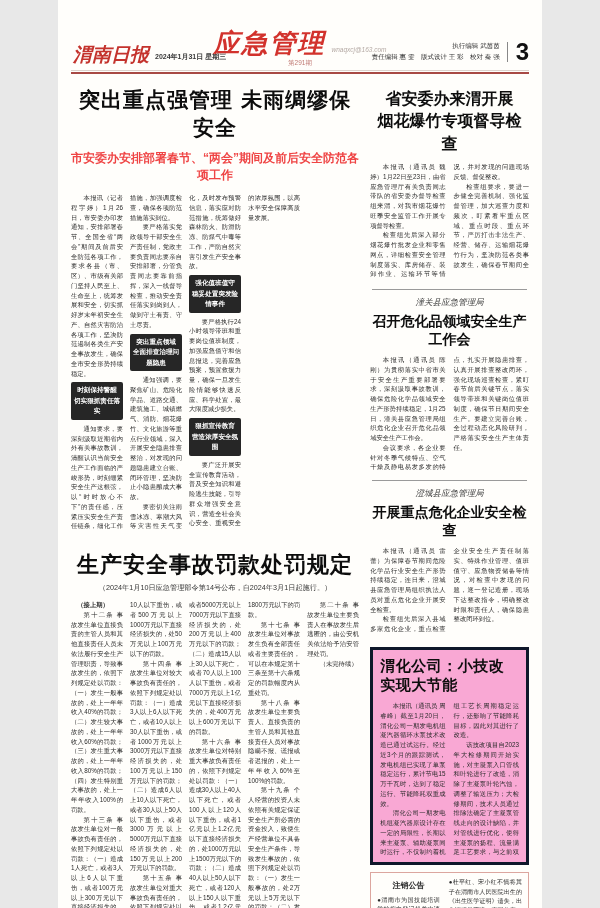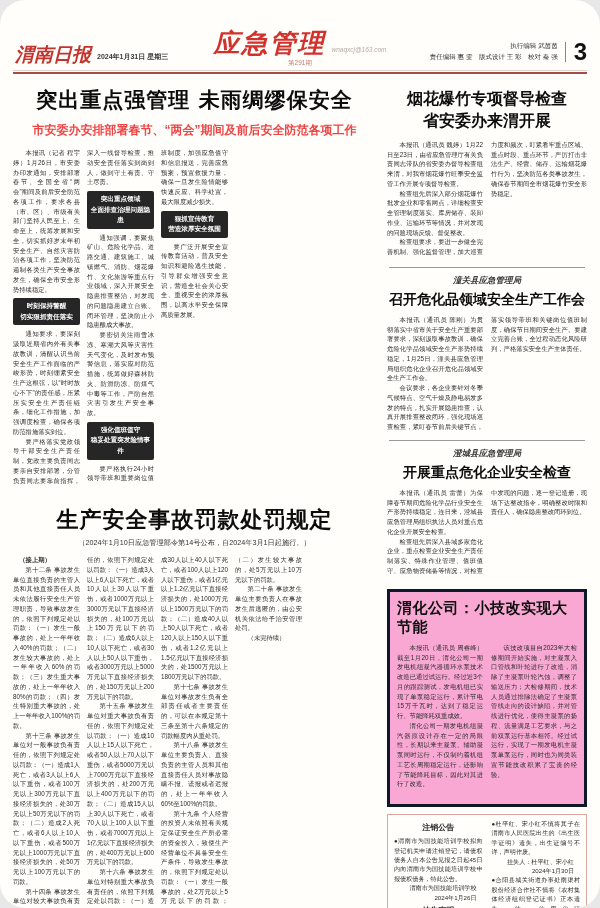--- a/index.html
+++ b/index.html
@@ -1,18 +1,18 @@
 <!DOCTYPE html>
 <html><head>
 <meta charset="utf-8">
 <style>
   html,body{margin:0;padding:0;background:#e8e8e8;}
-  .page{width:600px;height:908px;margin:0 auto;background:#fffefb;box-sizing:border-box;
+  .page{width:484px;height:908px;margin:0 auto;background:#fffefb;box-sizing:border-box;
         padding:24px 13px 6px;position:relative;overflow:hidden;
-        font-family:"Liberation Sans","DejaVu Sans",sans-serif;color:#222;border-radius:25px;}
+        font-family:"Liberation Sans","DejaVu Sans",sans-serif;color:#222;}
   
   .hdr{position:relative;height:44px;}
   .hdr-left{position:absolute;left:2px;bottom:4px;display:flex;align-items:flex-end;gap:6px;}
   .masthead{font-family:"DejaVu Serif","Liberation Serif",serif;font-style:italic;font-weight:bold;
             font-size:19px;color:#c4332d;line-height:1;}
   .dateline{font-size:7px;color:#3a3a3a;font-weight:bold;padding-bottom:2px;}
   .hdr-center{position:absolute;left:50%;transform:translateX(-50%);bottom:0;text-align:center;width:240px;}
   .section-title-row{display:flex;align-items:flex-end;justify-content:center;gap:6px;font-style:italic;}
   .section-title{font-size:26px;font-weight:900;color:#d2322c;letter-spacing:2px;line-height:1;}
   .email{font-size:6.5px;color:#b5aaa5;padding-bottom:3px;}
@@ -44,21 +44,21 @@
   .reg-note{font-size:7.2px;text-align:center;color:#333;margin:0 0 7px;}
   .reg-body{height:356px;}
   .reg-body p:first-child{font-weight:bold;text-indent:1em;}
   
   .r-hl1{font-size:16px;font-weight:900;text-align:center;line-height:1.4;color:#0d0d0d;margin:12px 0 7px;}
   .cols2{column-count:2;column-gap:8px;font-size:6.3px;line-height:1.55;}
   .r1-body{height:120px;}
   .r2-body{height:118px;}
   .r3-body{height:92px;}
   .kicker{font-family:"DejaVu Serif","Liberation Serif",serif;font-style:italic;font-size:8.5px;
-          text-align:center;color:#3c3c3c;margin:5px 0 3px;font-weight:bold;}
+          text-align:center;color:#3c3c3c;margin:5px 0 3px;}
   .r-hl{font-size:14px;font-weight:900;text-align:center;color:#0d0d0d;margin:4px 0 6px;}
   .divider{border:none;border-top:1px solid #9a9a9a;margin:7px 2px;}
   .red-box{border:3px solid #0f172a;margin-top:9px;padding:6px 7px 5px;background:#f9a8d4;}
   .red-hl{font-size:15px;font-weight:900;color:#0d0d0d;margin:1px 0 6px;letter-spacing:.5px;}
   .red-body{height:156px;}
   
   .notice-box{border:1px solid #dca69f;margin-top:7px;padding:4px 6px;display:flex;gap:9px;height:116px;overflow:hidden;}
   .n-col{flex:1;font-size:6.1px;line-height:1.55;text-align:justify;color:#2b2b2b;}
   .n-col p{margin:0;}
   .n-h{font-weight:bold;text-align:center;font-size:8px;margin:3px 0 2px !important;}
@@ -154,22 +154,22 @@
             <p>（未完待续）</p>
           </div>
       </div>
 
     </div>
 
     <div class="col-right">
 
       <div>
         <div class="r-hl1">
+          <div>省安委办来渭开展</div>
           <div>烟花爆竹专项督导检查</div>
-          <div>省安委办来渭开展</div>
         </div>
         <div class="cols cols2 r1-body">
             <p>本报讯（通讯员 魏婷）1月22日至23日，由省应急管理厅有关负责同志带队的省安委办督导检查组来渭，对我市烟花爆竹旺季安全监管工作开展专项督导检查。</p>
             <p>检查组先后深入部分烟花爆竹批发企业和零售网点，详细检查安全管理制度落实、库房储存、装卸作业、运输环节等情况，并对发现的问题现场反馈、督促整改。</p>
             <p>检查组要求，要进一步健全完善机制、强化监督管理，加大巡查力度和频次，盯紧看牢重点区域、重点时段、重点环节，严厉打击非法生产、经营、储存、运输烟花爆竹行为，坚决防范各类事故发生，确保春节期间全市烟花爆竹安全形势稳定。</p>
           </div>
       </div>
 
       <hr class="divider">
 

